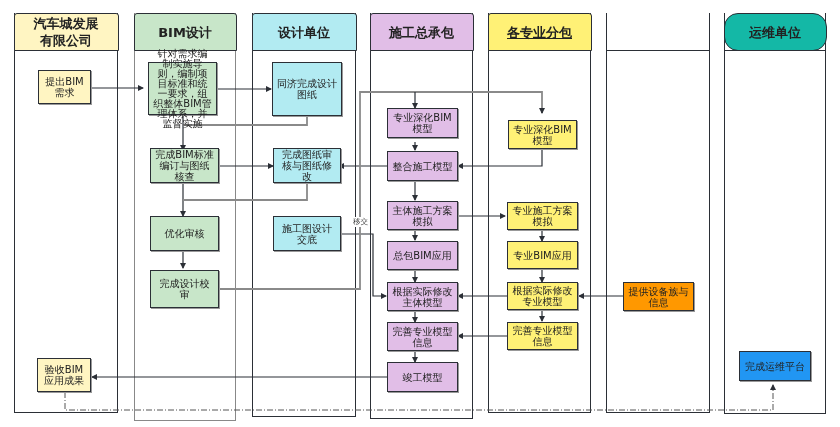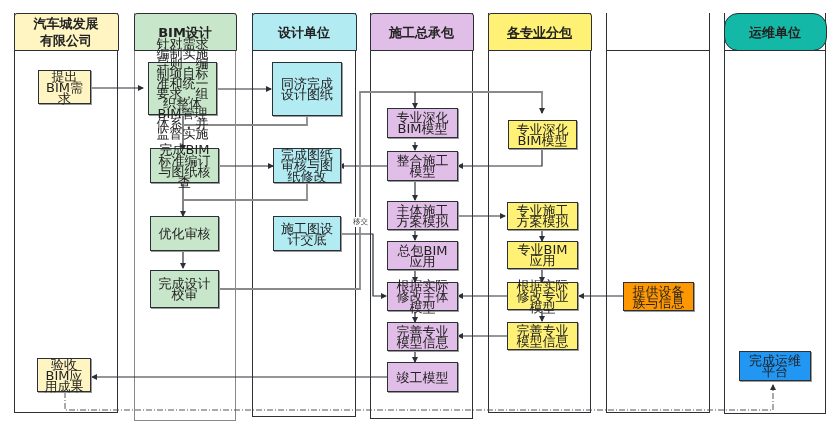--- a/index.html
+++ b/index.html
@@ -1,20 +1,20 @@
 <!DOCTYPE html>
 <html><head>
 <meta charset="utf-8">
 <style>
   html, body { margin:0; padding:0; background:#ffffff; }
   body { width:840px; height:427px; position:relative; overflow:hidden; font-family:"DejaVu Sans", sans-serif; }
   .lane { position:absolute; top:13px; border:1.5px solid #2b2f36; border-top:none; background:#fff; box-sizing:border-box; }
   .lane-body { position:absolute; left:0; right:0; top:37px; bottom:0; border-top:1.5px solid #2b2f36; }
   .lane-head { position:absolute; left:-1.5px; right:-1.5px; top:0; height:38px; border:1.5px solid #2b2f36; border-radius:3px 3px 0 0; box-sizing:border-box; display:flex; align-items:center; justify-content:center; text-align:center; font-weight:bold; font-size:13px; color:#222; line-height:17px; }
-  .node { position:absolute; border:1.5px solid #2b2f36; box-sizing:border-box; display:flex; align-items:center; justify-content:center; text-align:center; font-size:13px; line-height:11px; color:#222; padding:2px 4px; box-shadow:1px 1px 0 #999; }
+  .node { position:absolute; border:1.5px solid #2b2f36; box-sizing:border-box; display:flex; align-items:center; justify-content:center; text-align:center; font-size:10px; line-height:11px; color:#222; padding:2px 4px; box-shadow:1px 1px 0 #999; }
   .n-yellow-light { background:#fff5c2; }
   .n-green { background:#c8e6c9; }
   .n-cyan { background:#b2ebf2; }
   .n-purple { background:#e1bee7; }
   .n-yellow { background:#fff176; }
   .n-orange { background:#ff9800; }
   .n-blue { background:#2196f3; }
   svg#connectors { position:absolute; left:0; top:0; width:840px; height:427px; pointer-events:none; }
   .edge-label { position:absolute; font-size:7.5px; color:#333; background:#fff; padding:0 1px; }
 </style>

